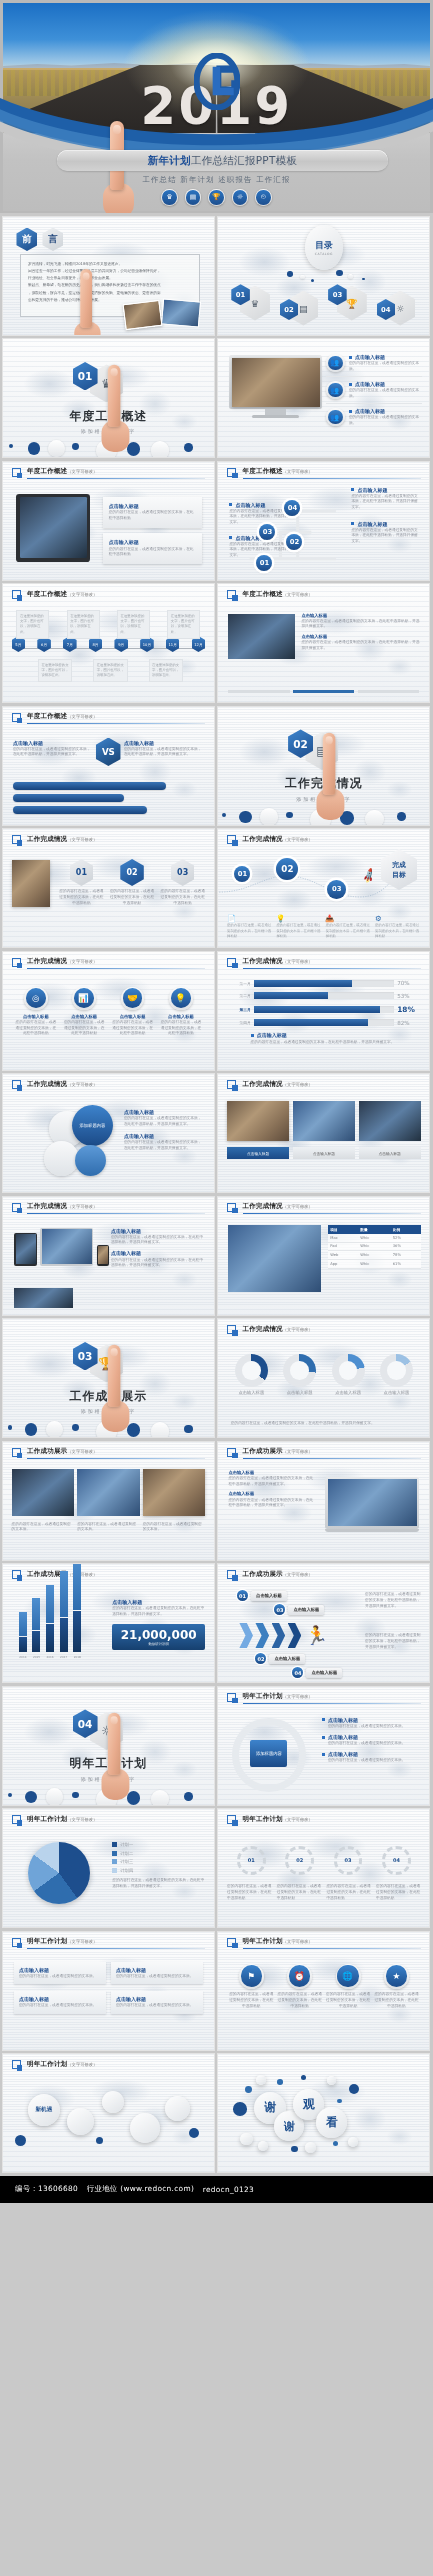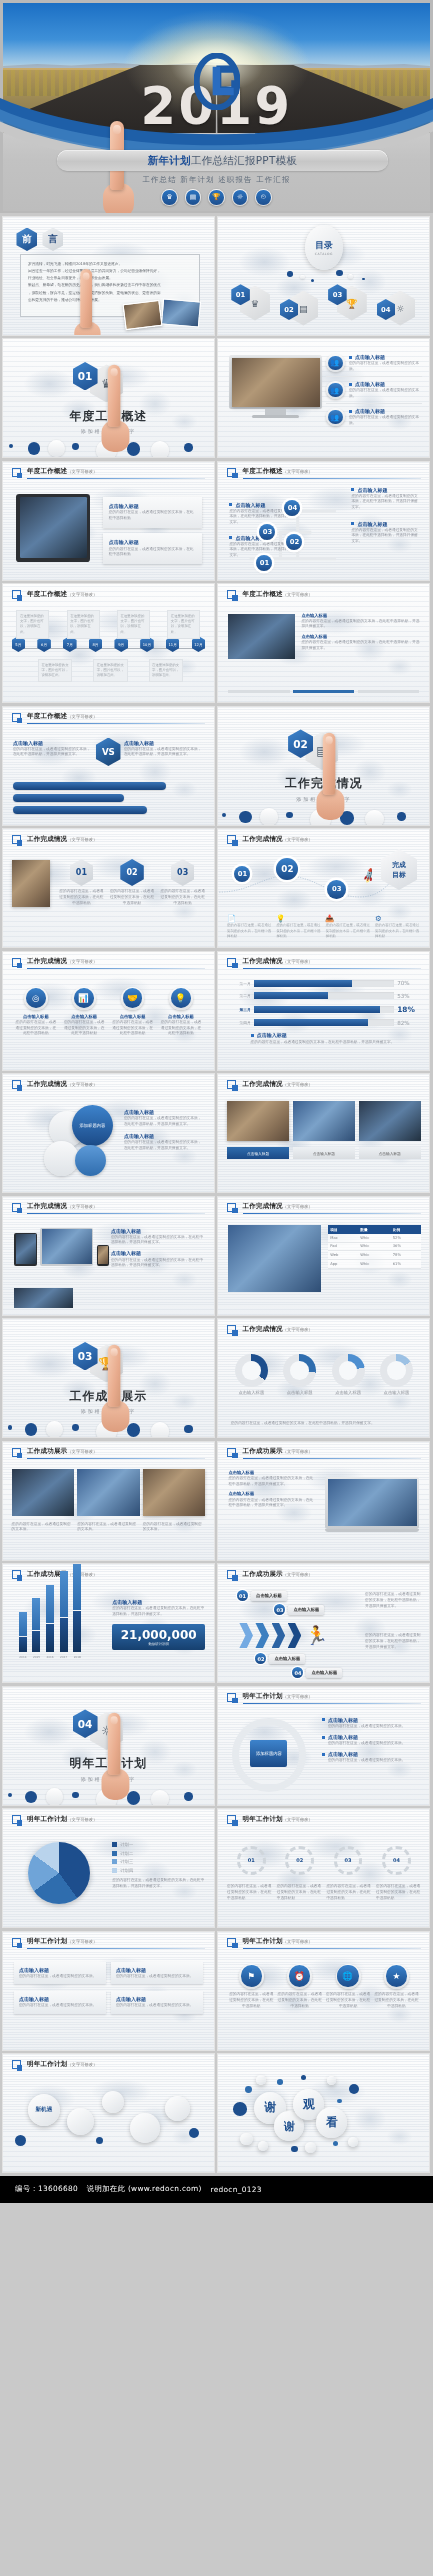--- a/index.html
+++ b/index.html
@@ -1215,18 +1215,18 @@
         <div class="thx-ball" style="left:130px;top:83px;width:10px;height:10px"></div>
         <div class="thx-ball" style="left:38px;top:21px;width:10px;height:10px"></div>
         <div class="thx-ball" style="left:109px;top:22px;width:8.7px;height:8.7px"></div>
       </div>
     </div>
 
   </div>
 
   <div class="footer">
     <span>编号：13606680</span>
-    <span>说明加在此 (www.redocn.com)</span>
+    <span>行业地位 (www.redocn.com)</span>
     <span>redocn_0123</span>
   </div>
 
 </div>
 
 
 </body></html>

